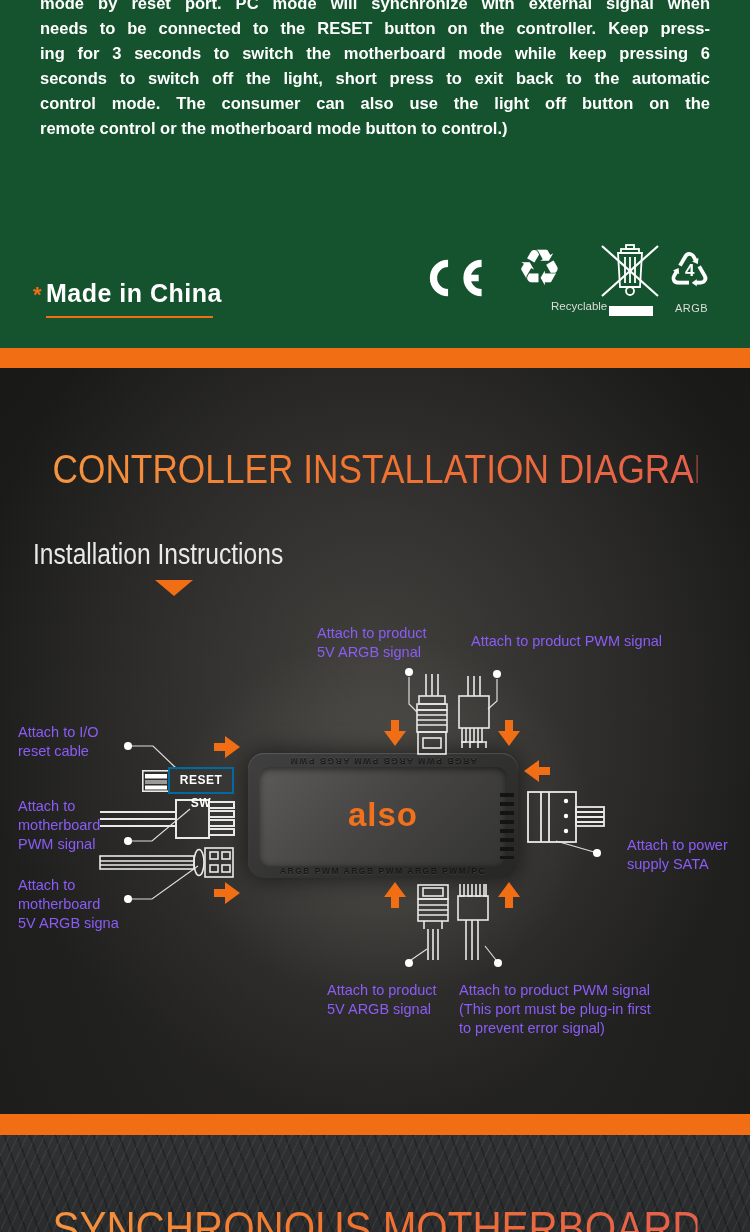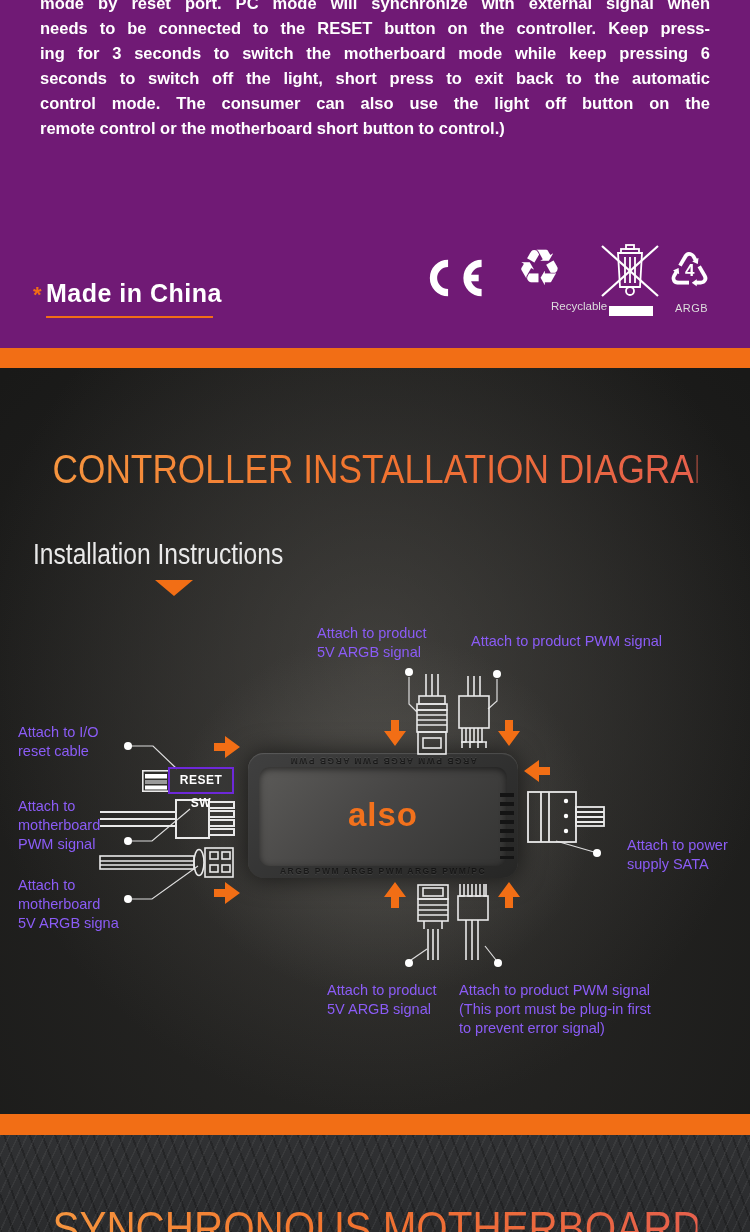--- a/index.html
+++ b/index.html
@@ -4,21 +4,21 @@
 <style>
   :root{
     --accent:#F26E15;
     --title-from:#F6953F; --title-mid:#F2742E; --title-to:#E6604C;
   }
   html,body{margin:0;padding:0;background:#000;}
   .page{position:relative;width:750px;height:1232px;overflow:hidden;
         font-family:"Liberation Sans",sans-serif;background:#151515;}
 
   
-  .sec-top{position:absolute;left:0;top:0;width:750px;height:388px;background:#701a75;text-decoration:underline;}
+  .sec-top{position:absolute;left:0;top:0;width:750px;height:388px;background:#14532d;text-decoration:underline;}
   .intro{position:absolute;left:40px;top:-9px;width:670px;color:#fff;
          font-size:16.5px;font-weight:700;line-height:25px;z-index:3;}
   .iline{text-align:justify;text-align-last:justify;white-space:nowrap;}
   .iline.last{text-align-last:left;}
 
   .mic-star{position:absolute;left:33px;top:282px;color:var(--accent);
             font-size:22px;font-weight:700;z-index:3;}
   .mic-text{position:absolute;left:46px;top:279px;color:#fff;font-size:25px;
             font-weight:700;letter-spacing:.5px;z-index:3;}
   .mic-underline{position:absolute;left:46px;top:316px;width:167px;height:2px;
@@ -57,21 +57,21 @@
   .tri{position:absolute;left:155px;top:580px;width:0;height:0;z-index:3;
        border-left:19px solid transparent;border-right:19px solid transparent;
        border-top:16px solid var(--accent);}
 
   
   .dlabel{position:absolute;color:#8b5cf6;font-size:14.5px;line-height:19px;
           white-space:pre-line;z-index:3;}
 
   
   .reset-box{position:absolute;left:168px;top:767px;width:62px;height:23px;
-             border:2px solid #6d28d9;background:rgba(55,55,55,.55);color:#fff;
+             border:2px solid #0369a1;background:rgba(55,55,55,.55);color:#fff;
              font-size:12px;font-weight:700;text-align:center;line-height:23px;
              letter-spacing:.5px;z-index:3;}
 
   
   .ctrl{position:absolute;left:248px;top:753px;width:270px;height:125px;border-radius:16px;
         background:linear-gradient(145deg,#404040,#262625);
         box-shadow:0 0 26px rgba(0,0,0,.65), inset 0 1px 1px rgba(255,255,255,.14);z-index:2;}
   .ctrl-screen{position:absolute;left:11px;top:14px;right:11px;bottom:12px;border-radius:11px;
         background:linear-gradient(135deg,#5b5a58 0%,#474645 45%,#343433 100%);
         box-shadow:inset 0 2px 7px rgba(0,0,0,.55);}
@@ -111,21 +111,21 @@
 
 <div class="page">
 
   <section class="sec-top">
     <div class="intro">
       <div class="iline">mode by reset port. PC mode will synchronize with external signal when</div>
       <div class="iline">needs to be connected to the RESET button on the controller. Keep press-</div>
       <div class="iline">ing for 3 seconds to switch the motherboard mode while keep pressing 6</div>
       <div class="iline">seconds to switch off the light, short press to exit back to the automatic</div>
       <div class="iline">control mode. The consumer can also use the light off button on the</div>
-      <div class="iline last">remote control or the motherboard short button to control.)</div>
+      <div class="iline last">remote control or the motherboard mode button to control.)</div>
     </div>
 
     <span class="mic-star">*</span>
     <span class="mic-text">Made in China</span>
     <div class="mic-underline"></div>
 
     <div class="certs">
       <svg class="ce-svg" viewBox="0 0 96 52">
         <path d="M33 6 A20 20 0 1 0 33 46" stroke="#fff" stroke-width="10" fill="none"></path>
         <path d="M79 6 A20 20 0 1 0 79 46" stroke="#fff" stroke-width="10" fill="none"></path>

